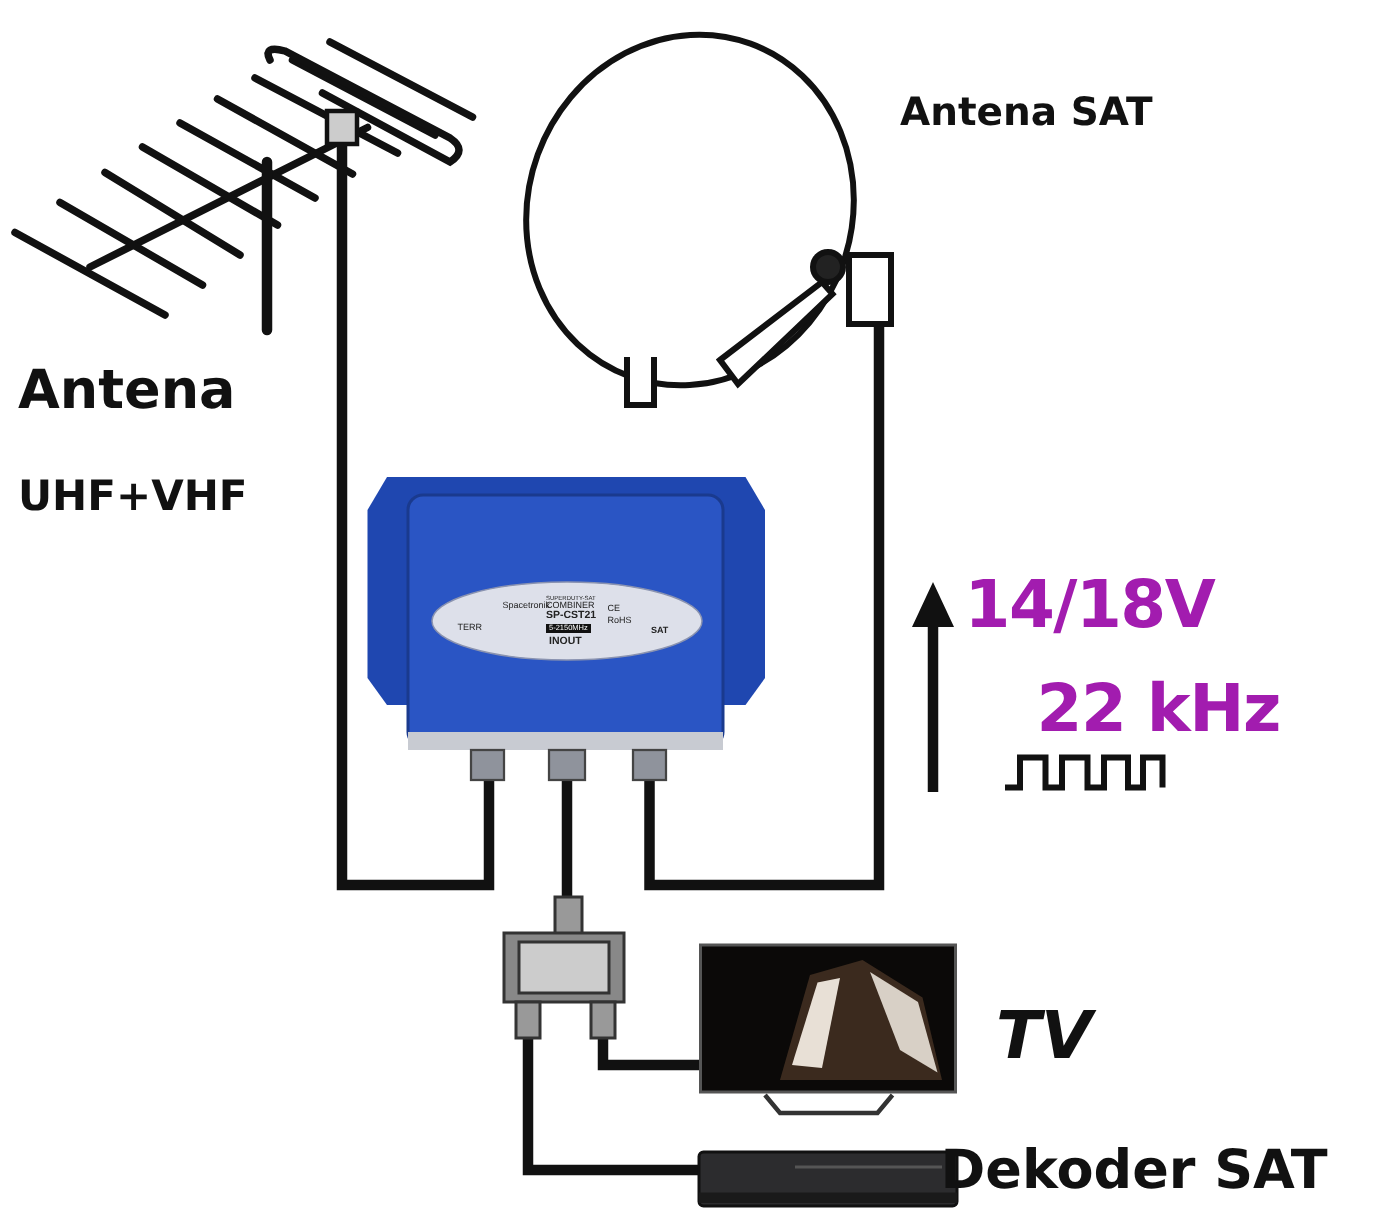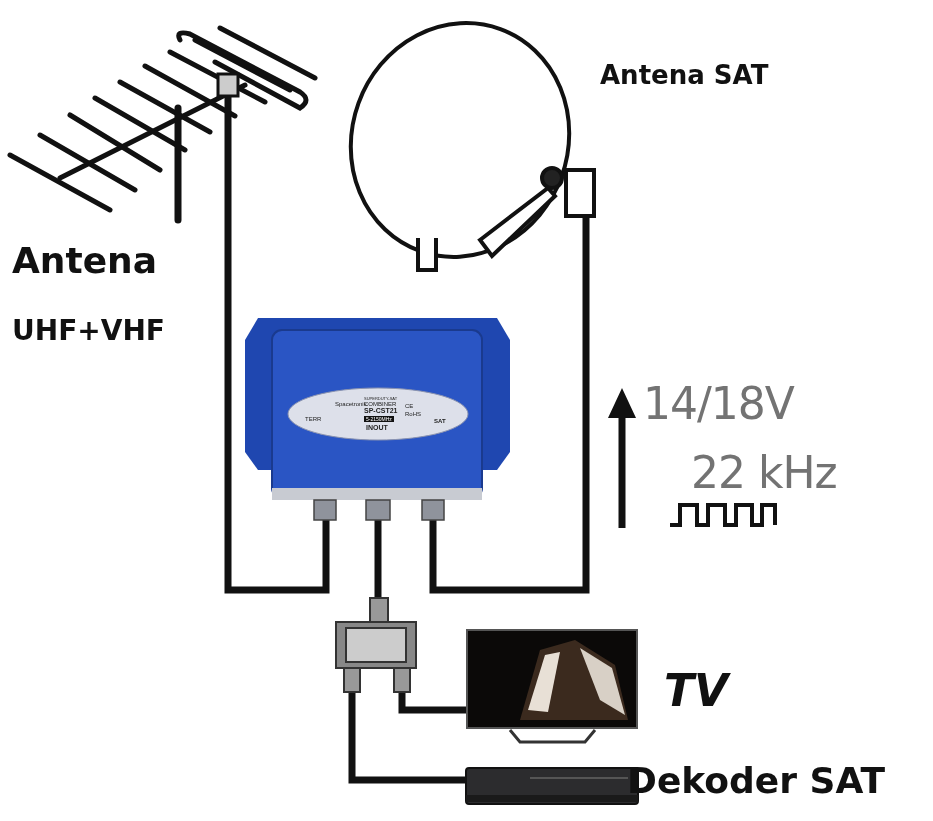--- a/index.html
+++ b/index.html
@@ -5,21 +5,21 @@
   html, body { margin: 0; padding: 0; background: #ffffff; }
   body { width: 933px; height: 821px; position: relative; overflow: hidden;
          font-family: "DejaVu Sans", sans-serif; }
   svg { position: absolute; left: 0; top: 0; }
   .lbl { position: absolute; font-family: "DejaVu Sans", sans-serif; font-weight: bold; color: #111; }
   #lbl-sat { left: 600px; top: 60px; font-size: 26px; }
   #lbl-uhf1 { left: 12px; top: 240px; font-size: 36px; }
   #lbl-uhf2 { left: 12px; top: 314px; font-size: 28px; }
   #lbl-tv { left: 664px; top: 665px; font-size: 44px; font-style: italic; }
   #lbl-dek { left: 627px; top: 760px; font-size: 36px; }
-  .thin { position: absolute; font-family: "DejaVu Sans", sans-serif; font-weight: normal; color: #737373; }
+  .thin { position: absolute; font-family: "DejaVu Sans", sans-serif; font-weight: bold; color: #a21caf; }
   #lbl-volt { left: 643px; top: 378px; font-size: 44px; letter-spacing: -1px; }
   #lbl-khz { left: 650px; top: 447px; font-size: 44px; letter-spacing: -1px; margin-left: 41px; }
   .plate { position: absolute; font-family: "Liberation Sans", sans-serif; color: #222; }
 </style>
 </head>
 <body>
 
 <svg width="933" height="821" viewBox="0 0 933 821">
 
   <g stroke="#111" stroke-width="5" fill="none" stroke-linecap="round">

